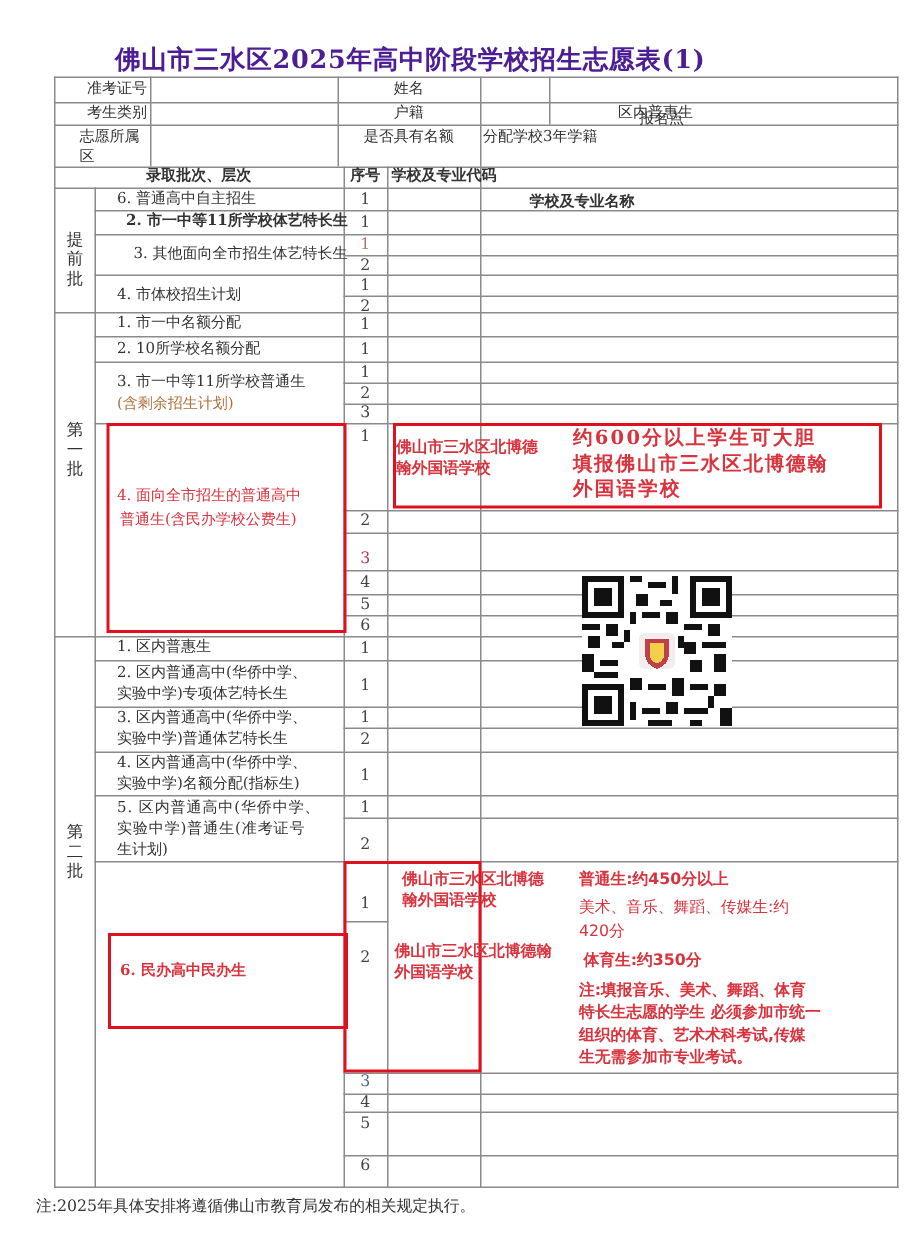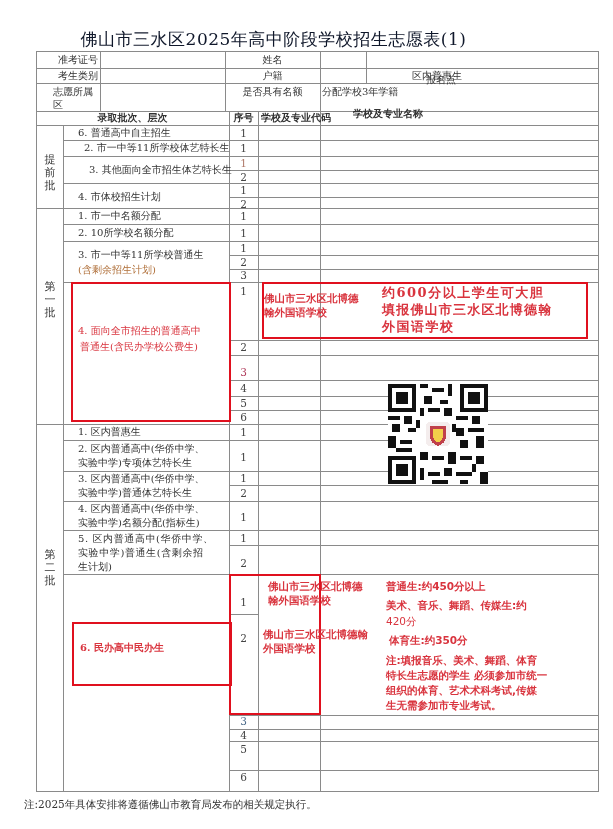--- a/index.html
+++ b/index.html
@@ -1,18 +1,18 @@
 <!DOCTYPE html>
 <html><head>
 <meta charset="utf-8">
 <style>
   html,body{margin:0;padding:0;background:#ffffff;}
   body{width:613px;height:829px;position:relative;overflow:hidden;font-family:"DejaVu Serif","Liberation Serif",serif;color:#333;}
   .abs{position:absolute;box-sizing:border-box;}
-  .title{left:0;top:28px;width:547px;text-align:center;font-size:17px;font-weight:normal;color:#0f172a;letter-spacing:0.5px;}
+  .title{left:0;top:28px;width:547px;text-align:center;font-size:17px;font-weight:bold;color:#4c1d95;letter-spacing:0.5px;}
   .hl{position:absolute;height:1px;background:#8a8a8a;}
   .vl{position:absolute;width:1px;background:#8a8a8a;}
   .cell{position:absolute;font-size:10px;line-height:14px;color:#333;white-space:nowrap;}
   .c{text-align:center;}
   .num{position:absolute;font-size:10.5px;width:29px;text-align:center;color:#444;}
   .red{color:#d9343e;}
   .redbox{position:absolute;border:2px solid #e0101e;box-sizing:border-box;}
   .vert{position:absolute;width:14px;font-size:11px;line-height:13px;text-align:center;color:#333;white-space:normal;word-break:break-all;}
   .note{font-family:"DejaVu Sans","Liberation Sans",sans-serif;}
   .qr{position:absolute;left:388px;top:384px;width:100px;height:100px;background:#fff;}
@@ -93,40 +93,40 @@
 
 <div class="cell" style="left:53px;top:85px;">志愿所属</div>
 <div class="cell" style="left:53px;top:98px;">区</div>
 <div class="cell" style="left:100px;top:84px;width:125px;height:27px;"></div>
 <div class="cell c" style="left:225px;top:85px;width:95px;">是否具有名额</div>
 <div class="cell" style="left:322px;top:85px;">分配学校3年学籍</div>
 
 <div class="cell c" style="left:36px;top:111px;width:193px;font-weight:bold;">录取批次、层次</div>
 <div class="cell c" style="left:229px;top:111px;width:29px;font-weight:bold;">序号</div>
 <div class="cell" style="left:261px;top:111px;font-weight:bold;">学校及专业代码</div>
-<div class="cell" style="left:336px;top:107px;font-weight:bold;padding-left:17px;">学校及专业名称</div>
+<div class="cell" style="left:336px;top:128px;font-weight:bold;padding-left:17px;">学校及专业名称</div>
 
 <div class="vert" style="left:43px;top:153px;">
   <span>提</span><br>
   <span>前</span><br>
   <span>批</span>
 </div>
 <div class="vert" style="left:43px;top:280px;">
   <span>第</span><br>
   <span>一</span><br>
   <span>批</span>
 </div>
 <div class="vert" style="left:43px;top:548px;">
   <span>第</span><br>
   <span>二</span><br>
   <span>批</span>
 </div>
 
 <div class="cell" style="left:78px;top:126px;">6. 普通高中自主招生</div>
-<div class="cell" style="left:84px;top:141px;">2. 市一中等11所学校体艺特长生</div>
+<div class="cell" style="left:84px;top:141px;font-weight:bold;">2. 市一中等11所学校体艺特长生</div>
 <div class="cell" style="left:89px;top:163px;">3. 其他面向全市招生体艺特长生</div>
 <div class="cell" style="left:78px;top:190px;">4. 市体校招生计划</div>
 
 <div class="num" style="left:229px;top:127px;">1</div>
 <div class="num" style="left:229px;top:142px;">1</div>
 <div class="num" style="left:229px;top:157px;color:#b07a6a;">1</div>
 <div class="num" style="left:229px;top:171px;">2</div>
 <div class="num" style="left:229px;top:184px;">1</div>
 <div class="num" style="left:229px;top:198px;">2</div>
 
@@ -214,21 +214,21 @@
 </div>
 
 <div class="cell" style="left:78px;top:425px;">1. 区内普惠生</div>
 <div class="cell" style="left:78px;top:442px;">2. 区内普通高中(华侨中学、</div>
 <div class="cell" style="left:78px;top:456px;">实验中学)专项体艺特长生</div>
 <div class="cell" style="left:78px;top:472px;">3. 区内普通高中(华侨中学、</div>
 <div class="cell" style="left:78px;top:486px;">实验中学)普通体艺特长生</div>
 <div class="cell" style="left:78px;top:502px;">4. 区内普通高中(华侨中学、</div>
 <div class="cell" style="left:78px;top:516px;">实验中学)名额分配(指标生)</div>
 <div class="cell" style="left:78px;top:532px;letter-spacing:0.6px;">5. 区内普通高中(华侨中学、</div>
-<div class="cell" style="left:78px;top:546px;letter-spacing:0.6px;">实验中学)普通生(含剩余招</div>
+<div class="cell" style="left:78px;top:546px;letter-spacing:0.6px;">实验中学)普通生(准考证号</div>
 <div class="cell" style="left:78px;top:560px;">生计划)</div>
 <div class="cell red" style="left:80px;top:641px;font-weight:bold;">6. 民办高中民办生</div>
 
 <div class="num" style="left:229px;top:426px;">1</div>
 <div class="num" style="left:229px;top:451px;">1</div>
 <div class="num" style="left:229px;top:472px;">1</div>
 <div class="num" style="left:229px;top:487px;">2</div>
 <div class="num" style="left:229px;top:511px;">1</div>
 <div class="num" style="left:229px;top:532px;">1</div>
 <div class="num" style="left:229px;top:557px;">2</div>
@@ -240,21 +240,21 @@
 <div class="num" style="left:229px;top:771px;">6</div>
 
 <div class="redbox" style="left:72px;top:622px;width:160px;height:64px;"></div>
 <div class="redbox" style="left:229px;top:574px;width:92px;height:141px;"></div>
 <div class="cell red" style="left:268px;top:579px;font-weight:bold;font-size:10.5px;">佛山市三水区北博德</div>
 <div class="cell red" style="left:268px;top:593px;font-weight:bold;font-size:10.5px;">翰外国语学校</div>
 <div class="cell red" style="left:263px;top:627px;font-weight:bold;font-size:10.5px;">佛山市三水区北博德翰</div>
 <div class="cell red" style="left:263px;top:641px;font-weight:bold;font-size:10.5px;">外国语学校</div>
 
 <div class="cell red note" style="left:386px;top:579px;font-weight:bold;font-size:10.5px;">普通生:约450分以上</div>
-<div class="cell red note" style="left:386px;top:598px;font-weight:bold;font-size:10.5px;">美术、音乐、舞蹈、传媒生:约</div>
+<div class="cell red note" style="left:386px;top:598px;font-weight:normal;font-size:10.5px;">美术、音乐、舞蹈、传媒生:约</div>
 <div class="cell red note" style="left:386px;top:614px;font-weight:normal;font-size:10.5px;">420分</div>
 <div class="cell red note" style="left:389px;top:633px;font-weight:bold;font-size:10.5px;">体育生:约350分</div>
 <div class="cell red note" style="left:386px;top:653px;font-weight:bold;font-size:10.5px;">注:填报音乐、美术、舞蹈、体育</div>
 <div class="cell red note" style="left:386px;top:668px;font-weight:bold;font-size:10.5px;">特长生志愿的学生 必须参加市统一</div>
 <div class="cell red note" style="left:386px;top:683px;font-weight:bold;font-size:10.5px;">组织的体育、艺术术科考试,传媒</div>
 <div class="cell red note" style="left:386px;top:698px;font-weight:bold;font-size:10.5px;">生无需参加市专业考试。</div>
 
 <div class="abs cell foot">注:2025年具体安排将遵循佛山市教育局发布的相关规定执行。</div>
 
 </body></html>

